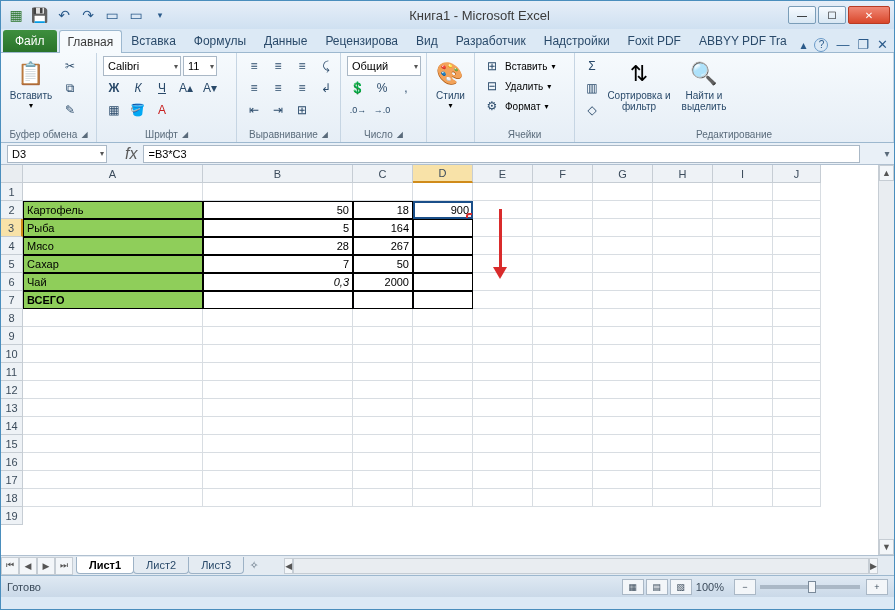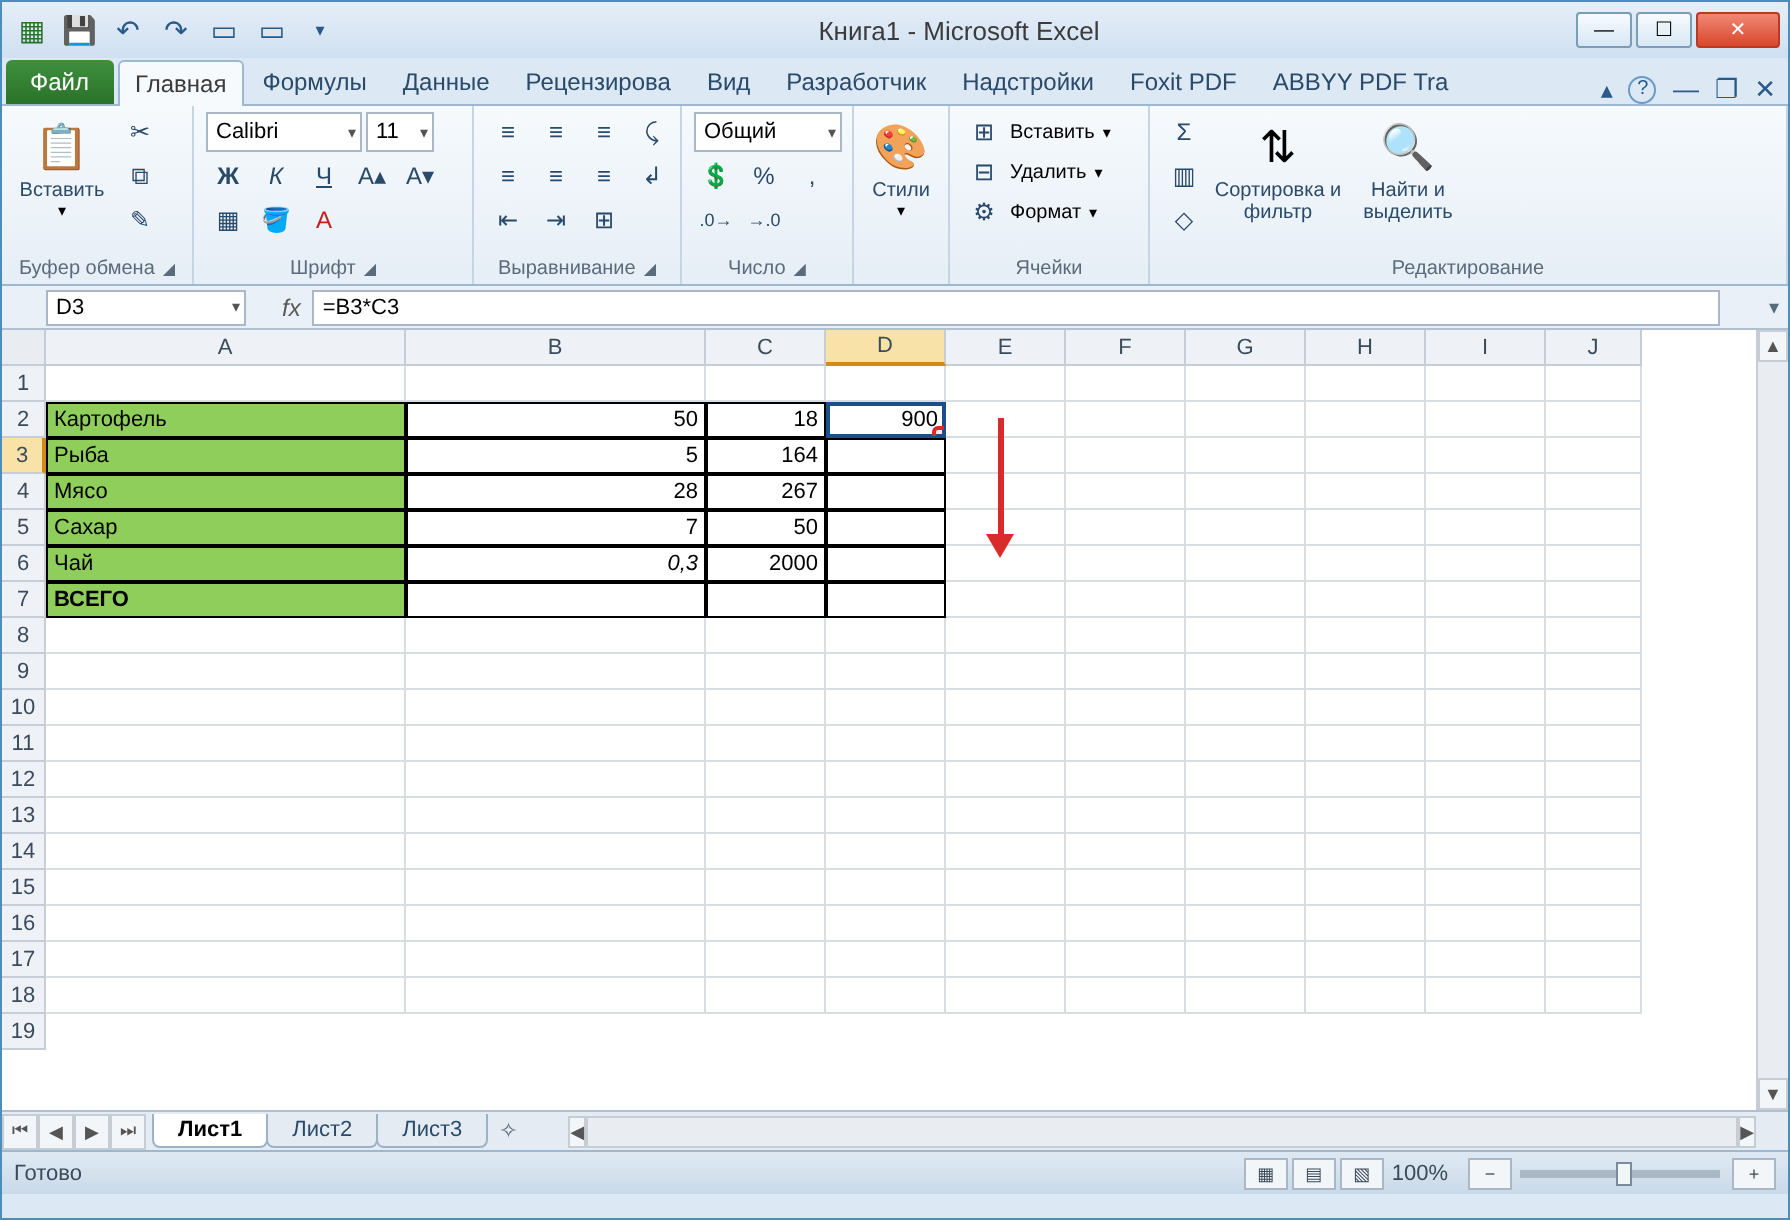--- a/index.html
+++ b/index.html
@@ -33,24 +33,24 @@
 .big-btn .ico { width: 32px; height: 32px; display: flex; align-items: center; justify-content: center; font-size: 22px; }
 .big-btn .lbl { font-size: 10px; color: #2a4a6a; text-align: center; line-height: 1.1; }
 .stack { display: flex; flex-direction: column; gap: 2px; }
 .mini { width: 22px; height: 20px; display: flex; align-items: center; justify-content: center; font-size: 12px; color: #2a4a6a; cursor: pointer; border-radius: 2px; }
 .combo { height: 20px; border: 1px solid #aab8c6; background: #fff; font-size: 11px; padding: 0 14px 0 4px; position: relative; display: flex; align-items: center; }
 .combo::after { content: "▾"; position: absolute; right: 2px; font-size: 8px; color: #555; }
 .row { display: flex; gap: 2px; align-items: center; }
 
 
 .fbar { height: 22px; background: #e9f0f7; border-bottom: 1px solid #b0c0d0; display: flex; align-items: center; }
-.namebox { width: 100px; height: 18px; border: 1px solid #aab8c6; background: #fff; margin-left: 22px; font-size: 11px; display: flex; align-items: center; padding: 0 4px; position: relative; }
+.namebox { width: 100px; height: 18px; border: 1px solid #aab8c6; background: #fff; margin-left: 6px; font-size: 11px; display: flex; align-items: center; padding: 0 4px; position: relative; }
 .namebox::after { content: "▾"; position: absolute; right: 2px; font-size: 8px; color: #555; }
 .fx-area { display: flex; align-items: center; margin-left: 18px; flex: 1; }
-.fx-label { font-style: italic; font-size: 12px; color: #5a5a5a; margin-right: 6px; }
+.fx-label { font-style: italic; font-size: 16px; color: #5a5a5a; margin-right: 6px; }
 .formula-input { flex: 1; height: 18px; border: 1px solid #aab8c6; background: #fff; font-size: 11px; padding: 0 4px; display: flex; align-items: center; margin-right: 20px; }
 .expand-f { width:14px; font-size:10px; color:#5a6b7b; cursor:pointer; text-align:center; }
 
 
 .grid-wrap { position: relative; background: #fff; height: 390px; display: flex; }
 .corner { position: absolute; left: 0; top: 0; width: 22px; height: 18px; background: #e9edf1; border-right: 1px solid #c6cdd4; border-bottom: 1px solid #c6cdd4; }
 .colheads { position: absolute; left: 22px; top: 0; height: 18px; display: flex; }
 .colhead { border-right: 1px solid #c6cdd4; border-bottom: 1px solid #c6cdd4; background: #eef2f6; font-size: 11px; color: #3b4b5b; display: flex; align-items: center; justify-content: center; }
 .colhead.sel { background: #f8e2a8; border-bottom: 2px solid #d08b1a; }
 .rowheads { position: absolute; left: 0; top: 18px; width: 22px; }
@@ -112,20 +112,21 @@
       <div class="win-btn">—</div>
       <div class="win-btn">☐</div>
       <div class="win-btn win-close">✕</div>
     </div>
   </div>
 
   <div class="tabs-row">
     <div class="file-tab">Файл</div>
     <div id="rtabs" style="display:flex">
         <div class="rtab active">Главная</div>
+        <div class="rtab">Вставка</div>
         <div class="rtab">Формулы</div>
         <div class="rtab">Данные</div>
         <div class="rtab">Рецензирова</div>
         <div class="rtab">Вид</div>
         <div class="rtab">Разработчик</div>
         <div class="rtab">Надстройки</div>
         <div class="rtab">Foxit PDF</div>
         <div class="rtab">ABBYY PDF Tra</div>
       </div>
     <div class="tabs-right">

